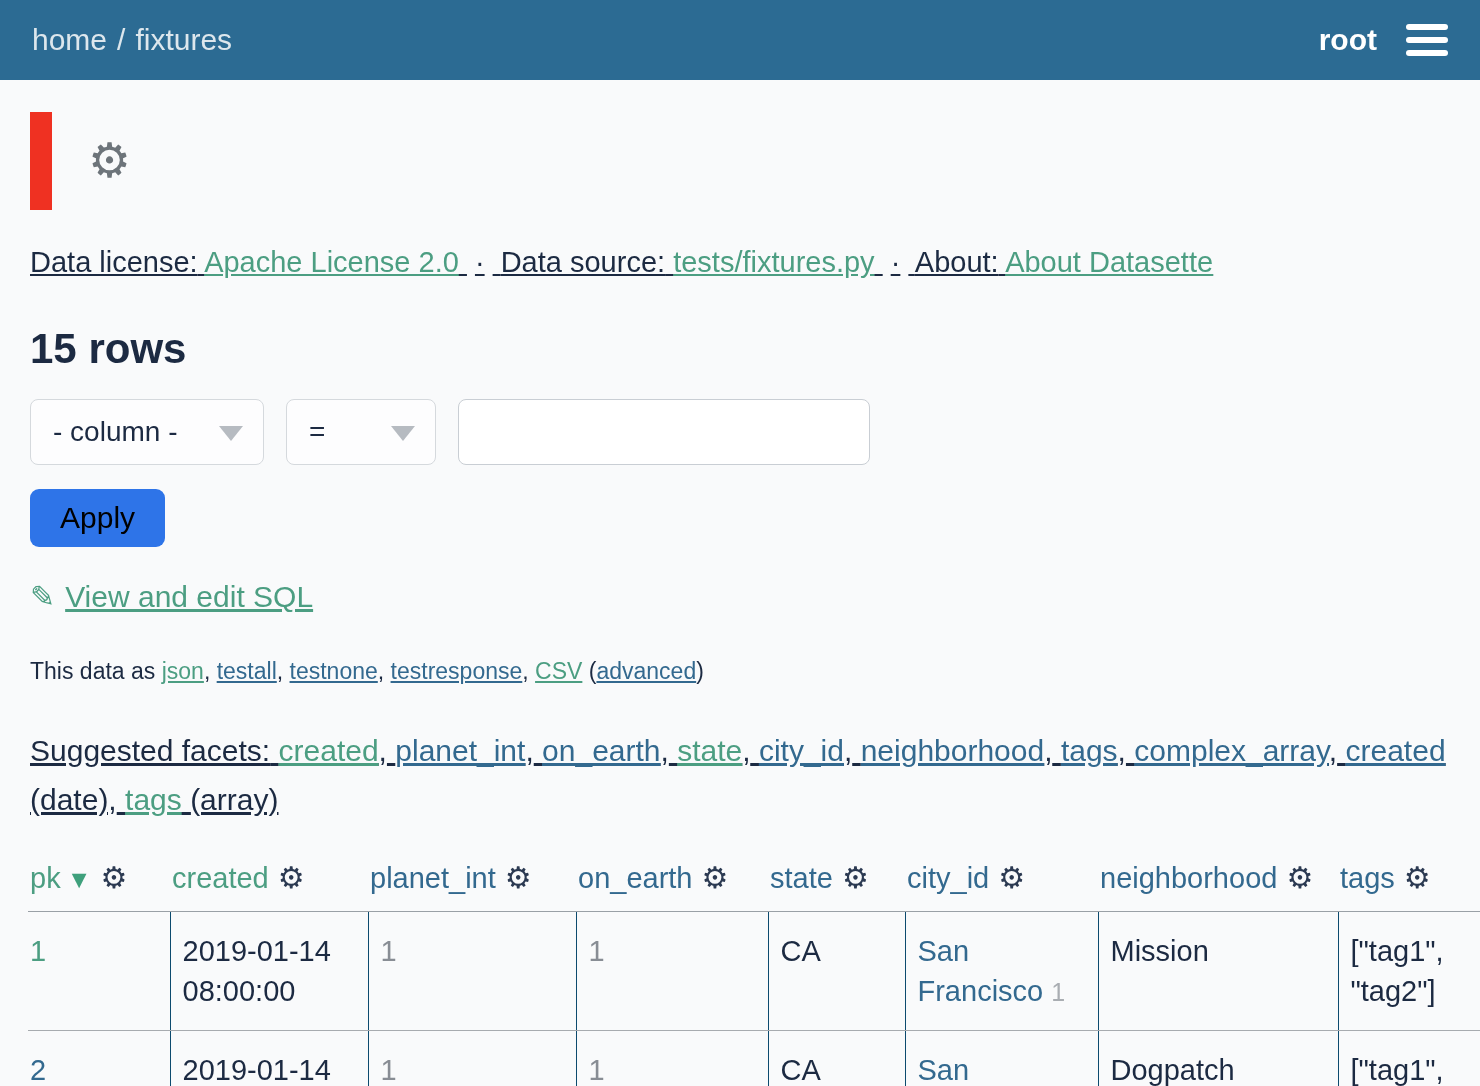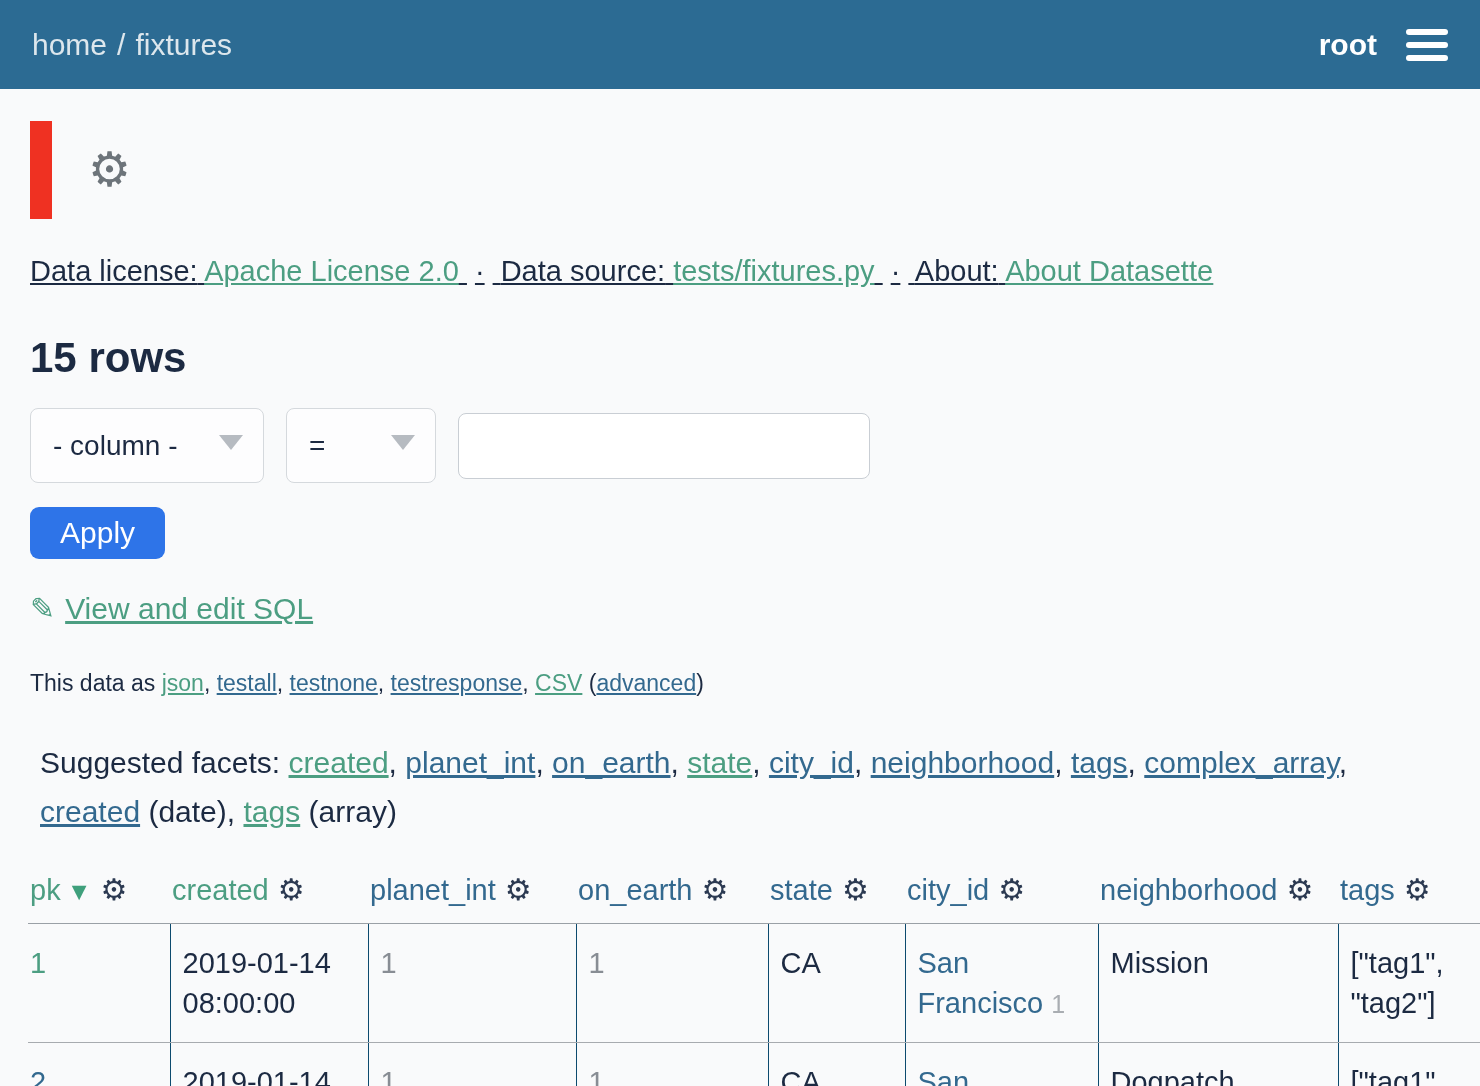--- a/index.html
+++ b/index.html
@@ -10,21 +10,21 @@
     font-family:"Liberation Sans", sans-serif;
   }
   a { cursor:pointer; }
   .green { color:#4c9e82; }
   .blue  { color:#33698f; }
   .u { text-decoration:underline; }
   .nolink { text-decoration:none; }
 
   
   header {
-    height:89px; background:#2c6b93;
+    height:80px; background:#2c6b93;
     display:flex; align-items:center; justify-content:space-between;
     padding:0 32px;
   }
   .crumbs { font-size:30px; color:#dde7ed; }
   .crumbs a { color:#dde7ed; text-decoration:none; }
   .crumbs .sep { margin:0 10px; }
   .hdr-right { display:flex; align-items:center; gap:29px; }
   .user { color:#ffffff; font-weight:bold; font-size:30px; }
   .burger { padding:4px 0; }
   .burger span { display:block; width:42px; height:6px; background:#ffffff; border-radius:3px; margin:7px 0; }
@@ -37,47 +37,47 @@
   h1 { font-size:62px; margin:0; color:#1b2740; letter-spacing:-1px; }
   .title-gear { font-size:48px; color:#6d747a; margin-left:20px; line-height:1; }
 
   .metadata { margin:36px 0 0; font-size:29px;text-decoration:underline; }
   .metadata .dot { margin:0 8px; }
 
   .row-count { font-size:42px; font-weight:bold; margin:46px 0 0; }
 
   .filter-bar { display:flex; gap:22px; margin-top:26px; align-items:center; }
   .fakeselect {
-    position:relative; height:75px; border:1px solid #d5d9dd; border-radius:8px;
+    position:relative; height:66px; border:1px solid #d5d9dd; border-radius:8px;
     background:#fdfdfe; display:flex; align-items:center;
     padding:8px 22px; font-size:28px; color:#1c2a42; cursor:pointer;
   }
   .fakeselect::after {
     content:""; position:absolute; right:20px; top:26px;
     border-left:12px solid transparent; border-right:12px solid transparent;
     border-top:15px solid #b6bbc1;
   }
   .sel-col { width:234px; }
   .sel-op  { width:150px; }
   .text-input {
     width:412px; height:66px; border:1px solid #c9ced4; border-radius:8px;
     background:#ffffff; font-size:28px; padding:0 18px;
     font-family:"Liberation Sans", sans-serif;
   }
   .apply-btn {
-    margin-top:24px; background:#2e74e8; color:#ffffff; border:none; border-radius:9px;
-    font-size:30px; padding:0 30px; height:52px; cursor:pointer;
+    margin-top:24px; background:#2e74e8; color:#000000; border:none; border-radius:9px;
+    font-size:30px; padding:0 30px; height:58px; cursor:pointer;
     font-family:"Liberation Sans", sans-serif;
   }
 
   .sql-row { margin:32px 0 0; font-size:30px; }
   .pencil { color:#4c9e82; margin-right:10px; }
 
   .export-row { margin:44px 0 0; font-size:23px; }
-  .facets-row { margin:42px 10px 0; font-size:30px; line-height:1.62; max-width:1420px; }
+  .facets-row { margin:42px 0 0; font-size:30px; line-height:1.62; max-width:1420px;text-decoration:underline; }
 
   
   .table-wrap { margin-top:28px; margin-left:-2px; width:1452px; overflow:hidden; }
   table { border-collapse:collapse; table-layout:fixed; width:1500px; font-size:29px; }
   col.c-pk{width:142px} col.c-created{width:198px} col.c-planet{width:208px}
   col.c-earth{width:192px} col.c-state{width:137px} col.c-city{width:193px}
   col.c-hood{width:240px} col.c-tags{width:190px}
   th {
     font-weight:normal; text-align:left; white-space:nowrap;
     padding:8px 12px 16px 2px; border-bottom:1px solid #9aa0a6;

